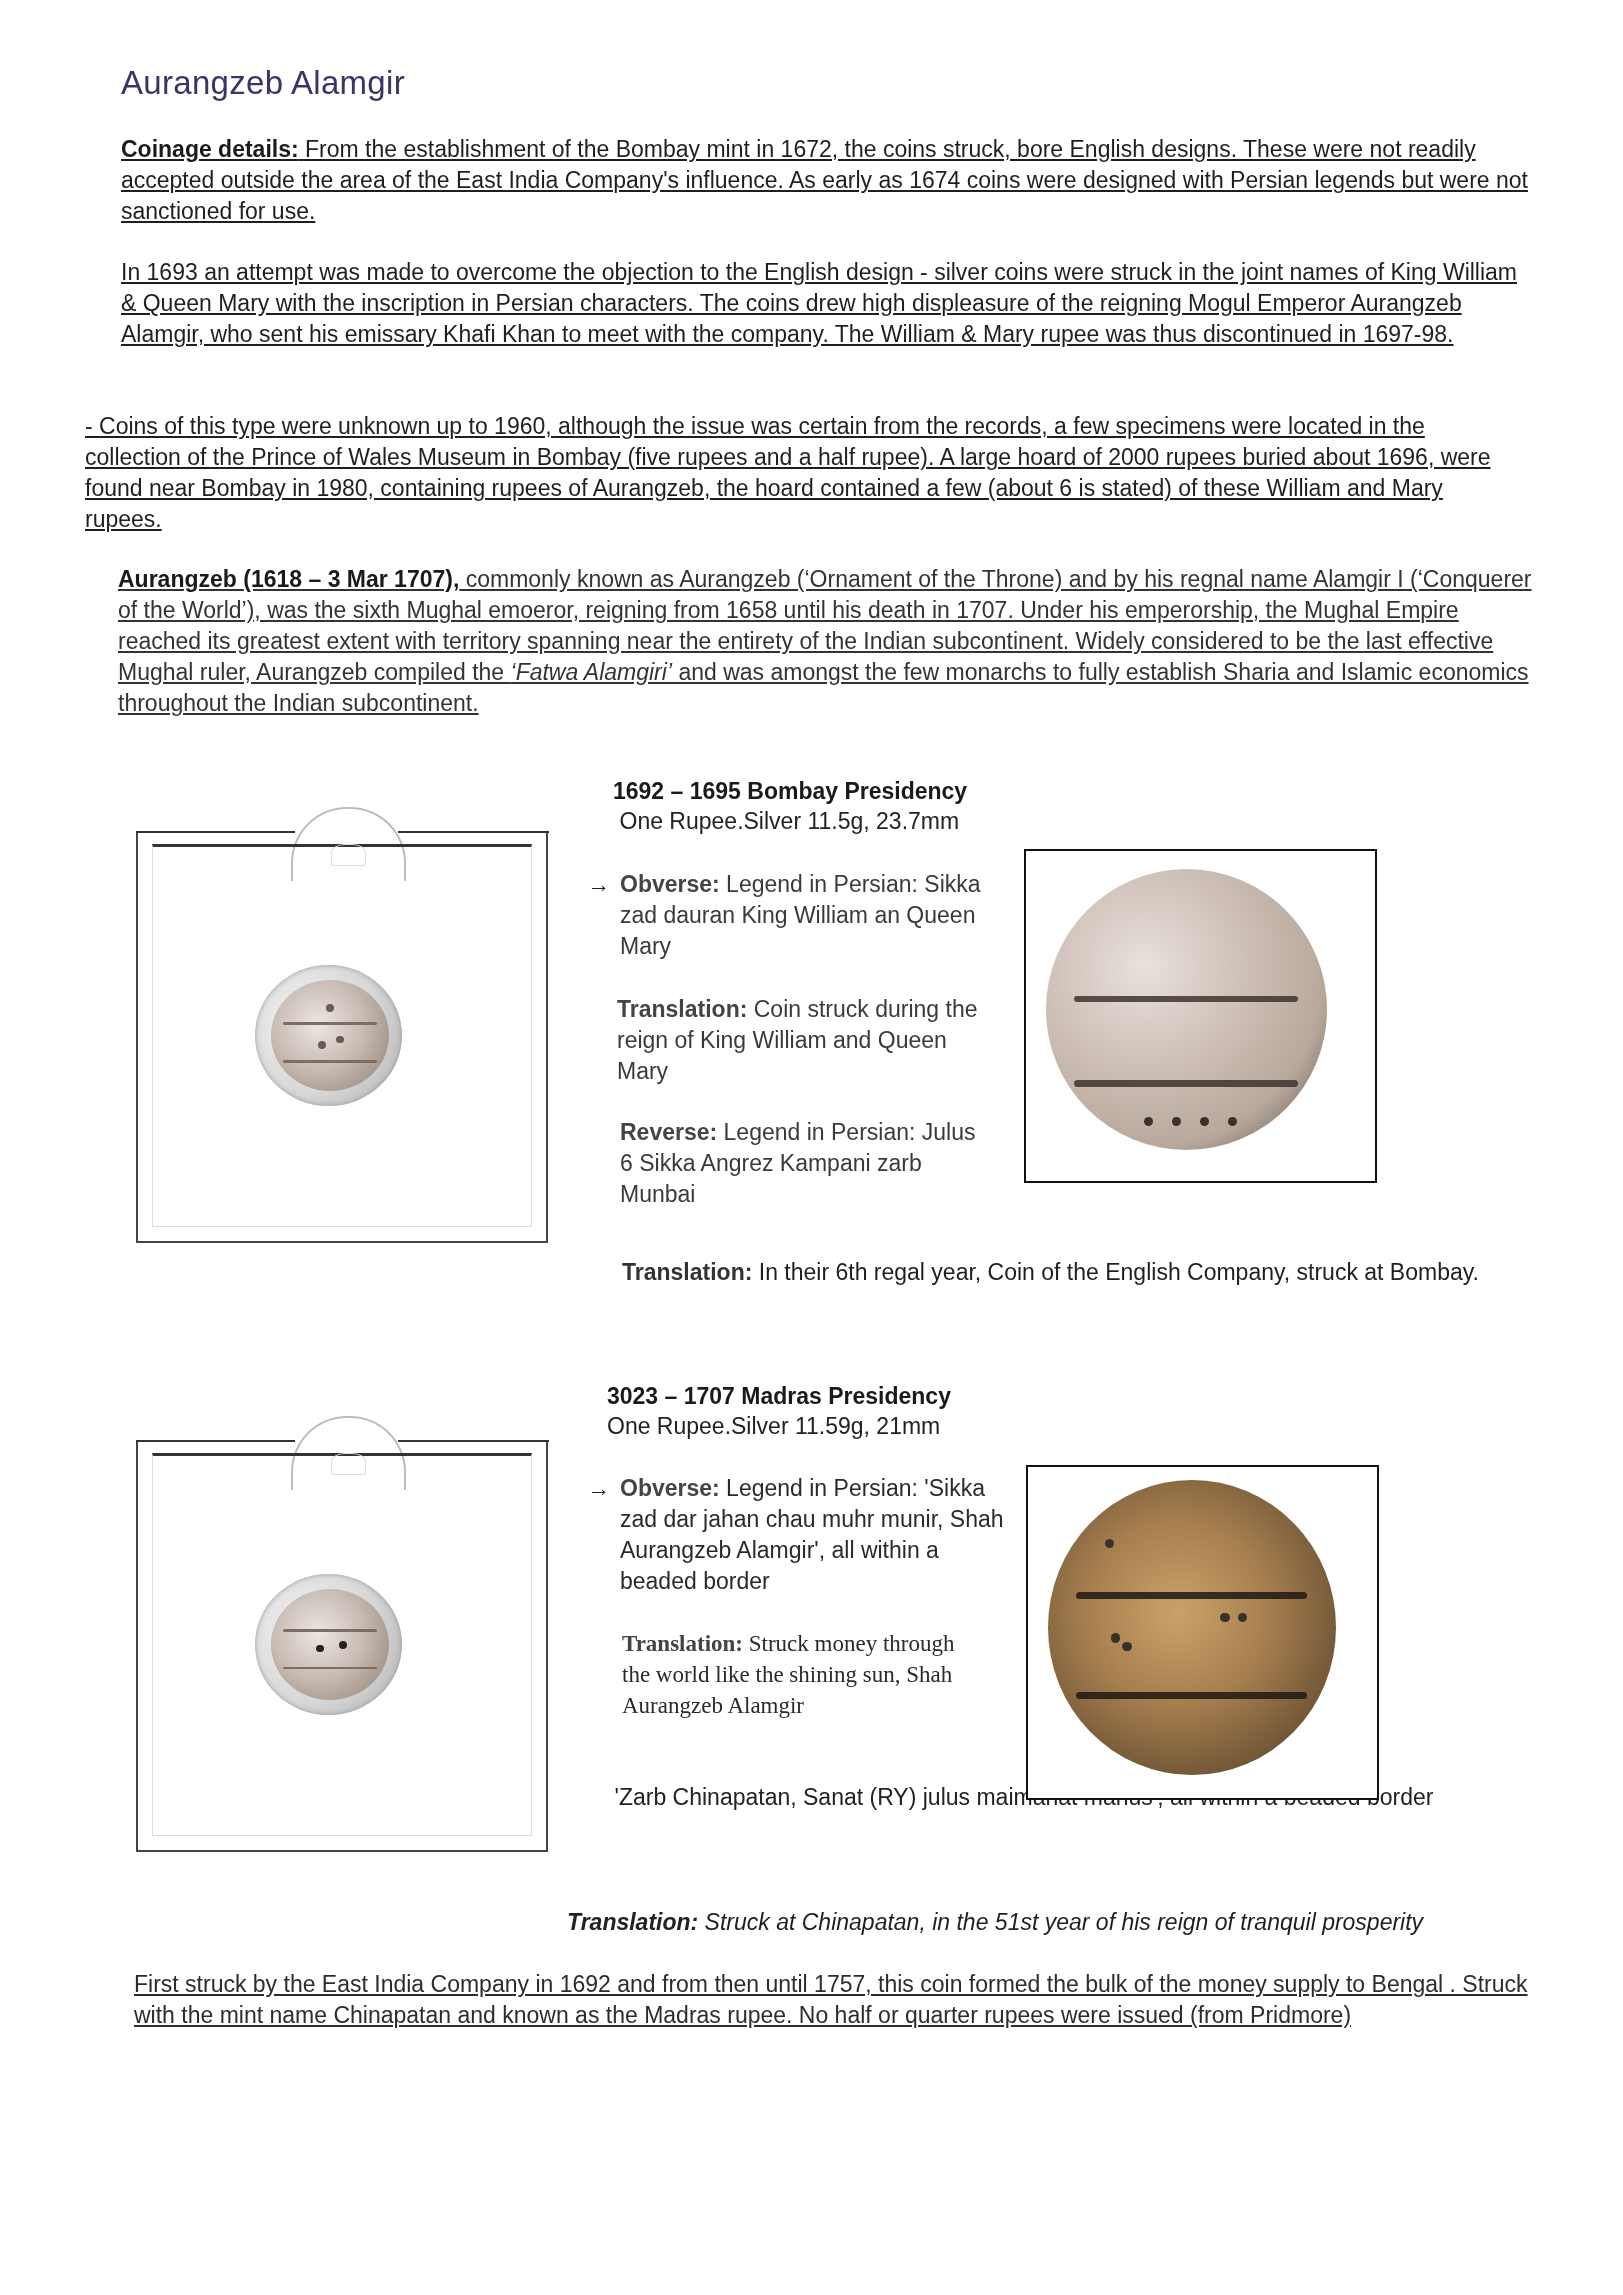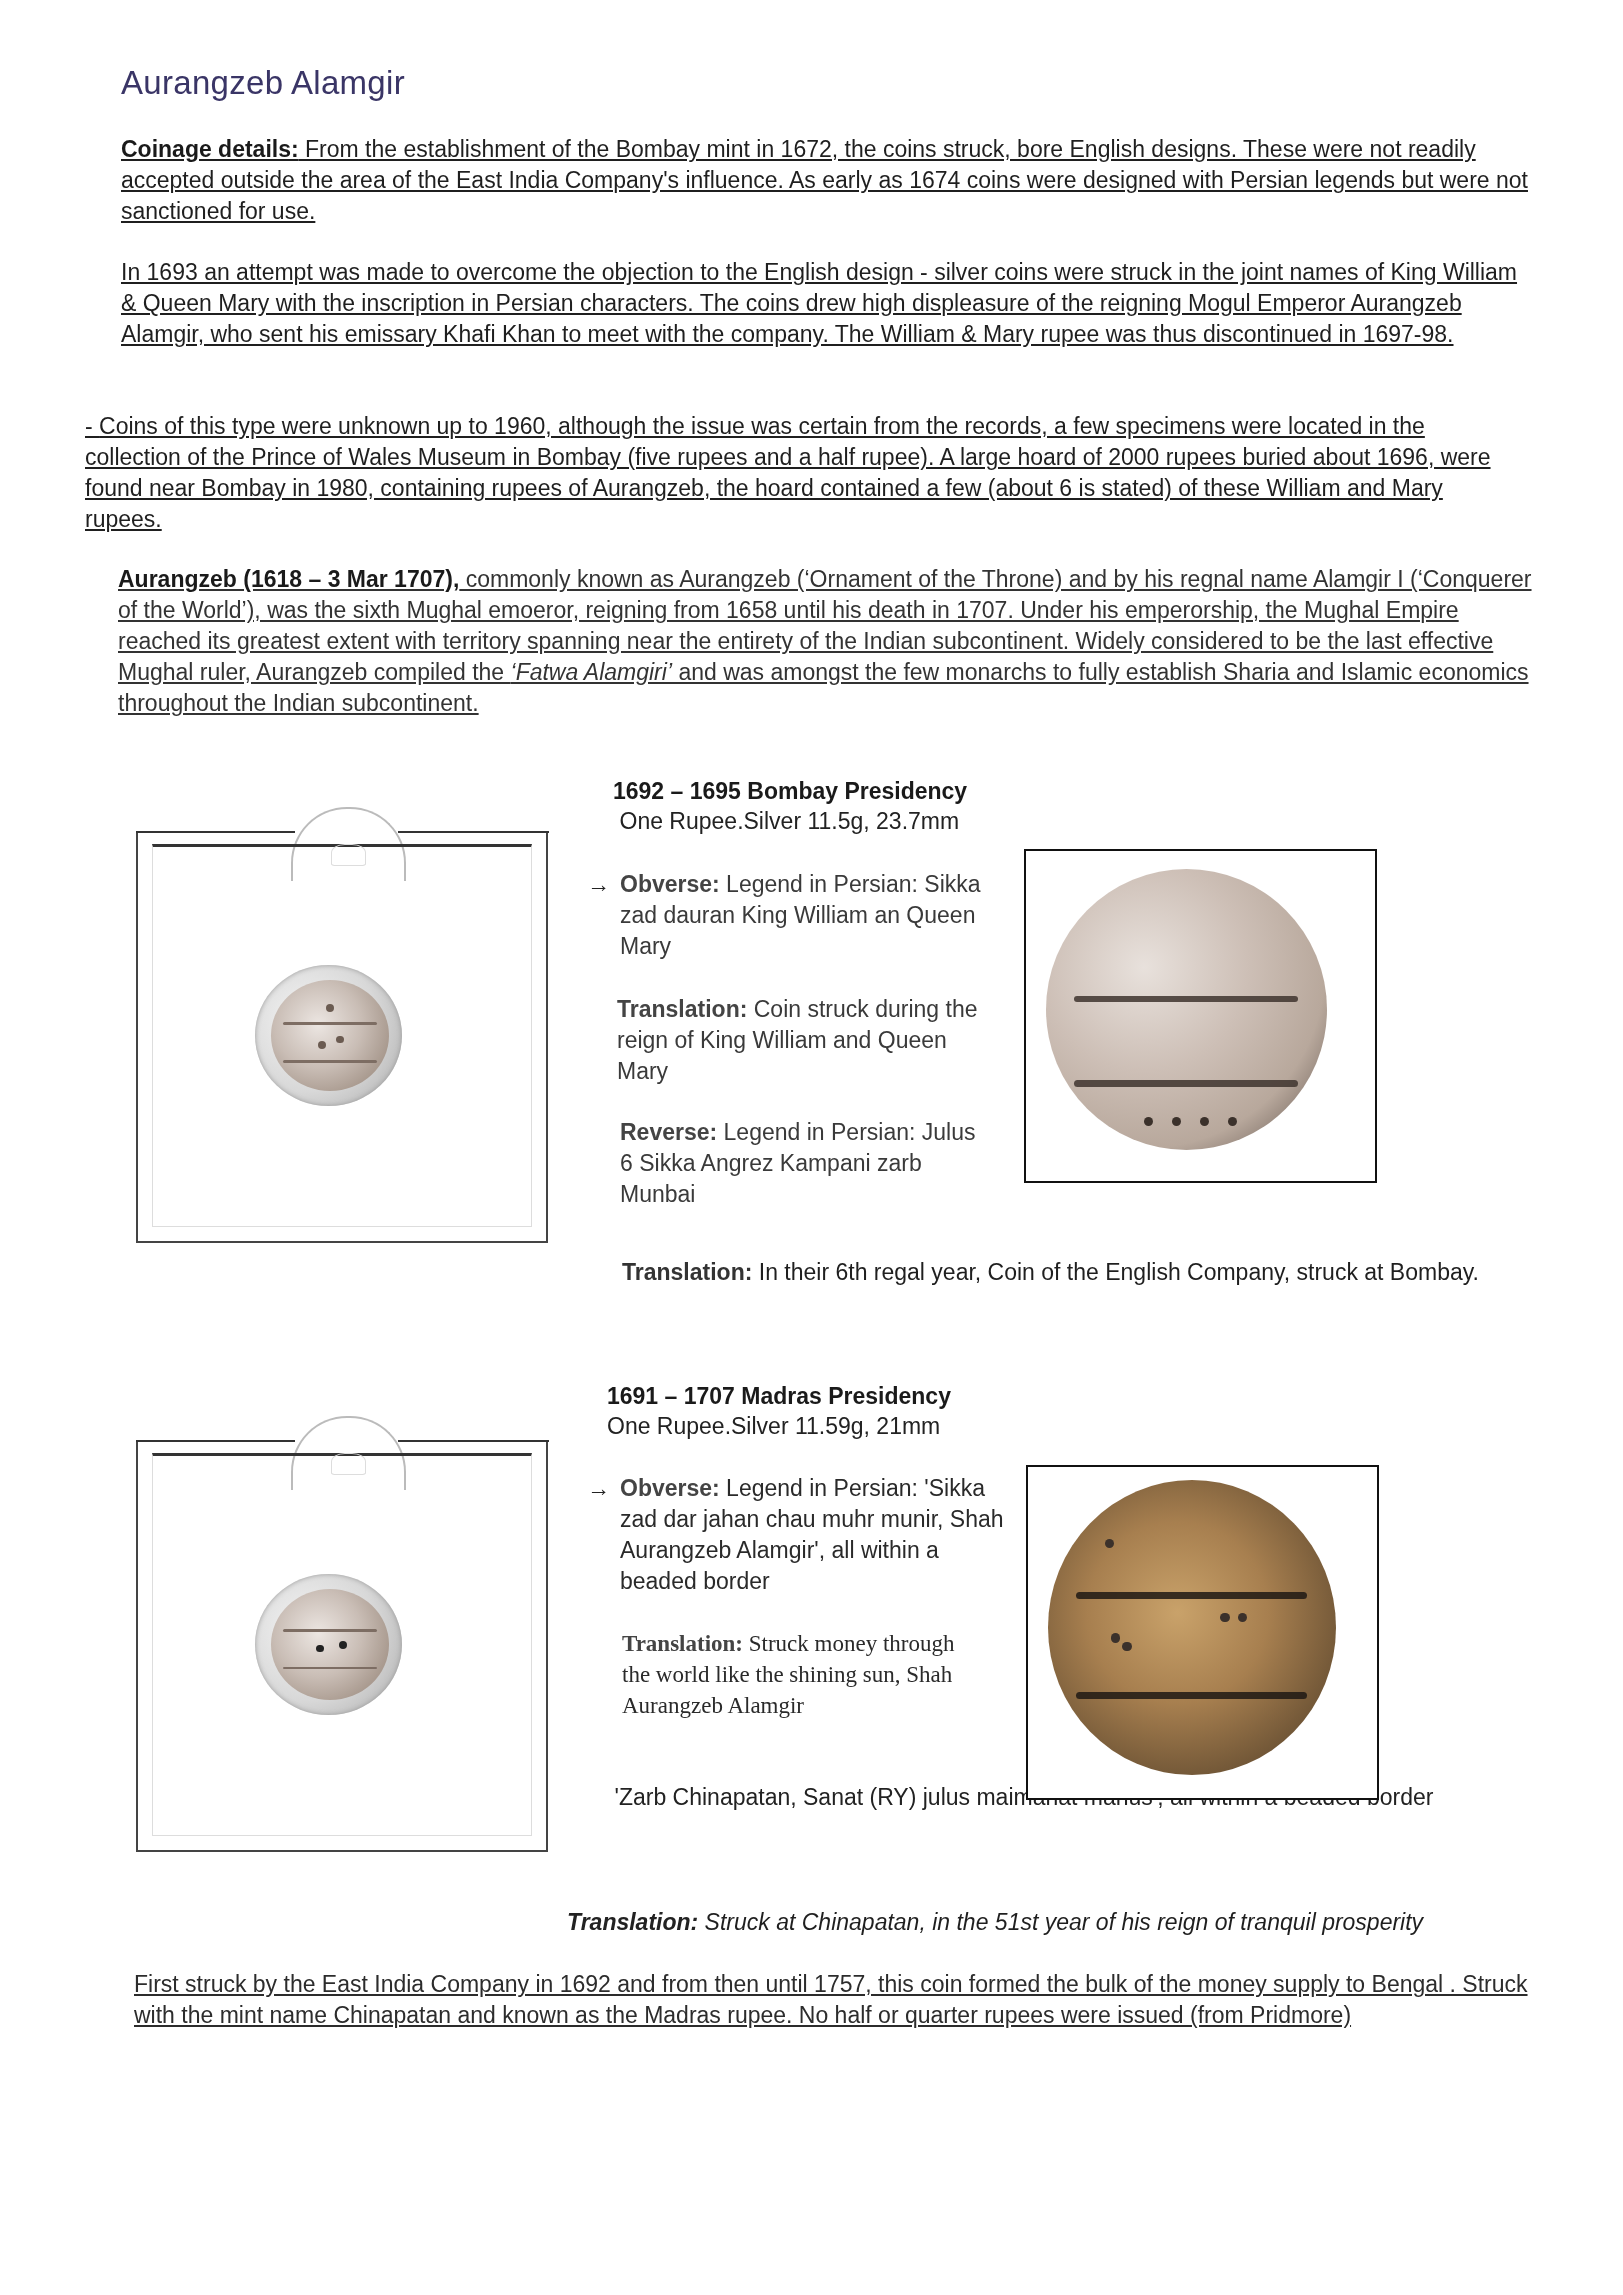--- a/index.html
+++ b/index.html
@@ -132,21 +132,21 @@
   <div class="well"></div>
   <div class="coin">
     <div class="ln" style="top:36%"></div>
     <div class="ln" style="top:70%"></div>
     <div class="dot" style="left:38%; top:50%; background:#222"></div>
     <div class="dot" style="left:58%; top:47%; background:#222"></div>
   </div>
 </div>
 
 <div class="abs coin-head" style="left:607px; top:1381px;">
-  <div class="h1">1691 – 1707 Madras Presidency</div>
+  <div class="h1">3023 – 1707 Madras Presidency</div>
   <div class="h2">One Rupee.Silver 11.59g, 21mm</div>
 </div>
 
 <div class="abs detail" style="left:620px; top:1473px; width:393px; color:#2a2a2a;">
   <span class="arrow">→</span>
   <span class="lbl">Obverse:</span><span> Legend in Persian: 'Sikka zad dar jahan chau muhr munir, Shah Aurangzeb Alamgir', all within a beaded border</span>
 </div>
 
 <div class="abs detail" style="left:622px; top:1628px; width:353px; color:#2a2a2a;font-family:Liberation Serif, serif;">
   <span class="lbl">Translation:</span><span> Struck money through the world like the shining sun, Shah Aurangzeb Alamgir</span>

